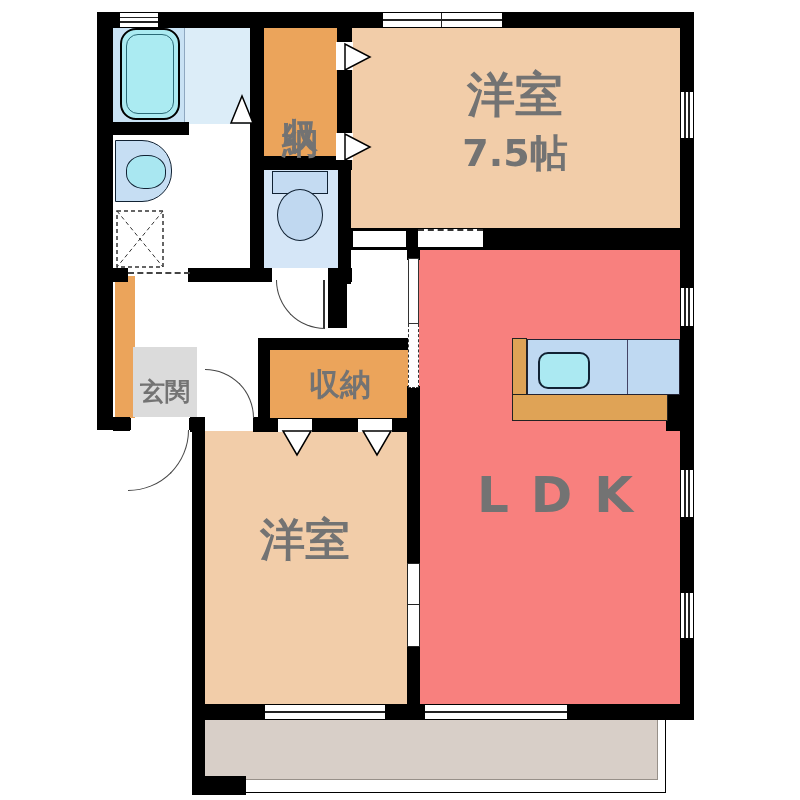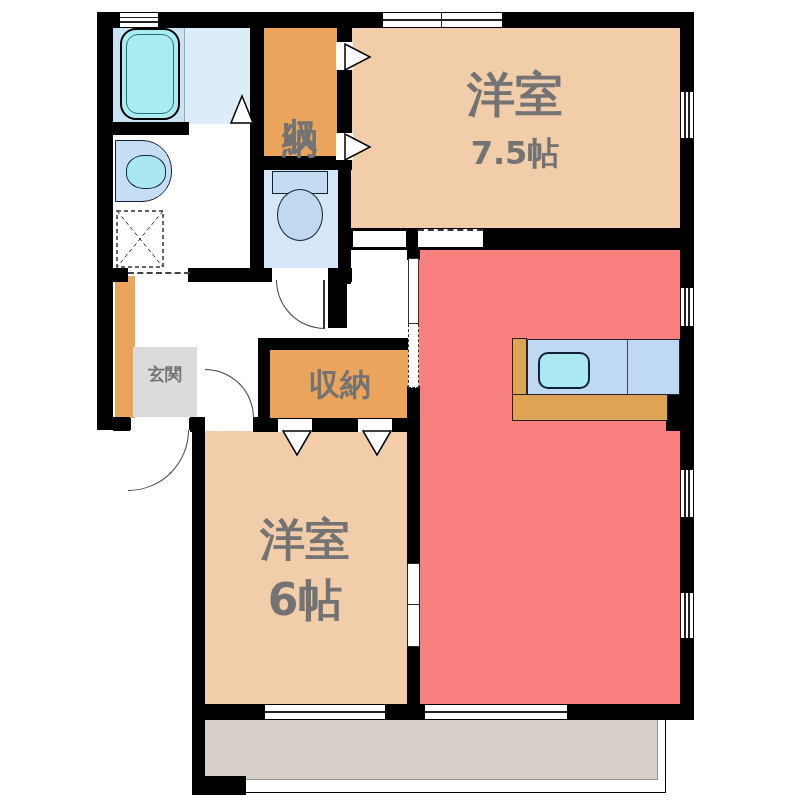--- a/index.html
+++ b/index.html
@@ -126,19 +126,19 @@
   <div class="abs" style="left:272px;top:171px;width:56px;height:23px;background:#C4DBF2;border:1px solid #123;box-sizing:border-box;"></div>
   <div class="abs" style="left:277px;top:189px;width:46px;height:52px;background:#C0D8F0;border:1px solid #123;border-radius:50%;box-sizing:border-box;"></div>
   <div class="abs" style="left:512px;top:338px;width:15px;height:73px;background:#DFA356;border:1px solid #222;box-sizing:border-box;"></div>
   <div class="abs" style="left:512px;top:394px;width:156px;height:27px;background:#DFA356;border:1px solid #222;box-sizing:border-box;"></div>
   <div class="abs" style="left:527px;top:339px;width:153px;height:56px;background:#BFD9F2;border:1px solid #223;box-sizing:border-box;"></div>
   <div class="abs" style="left:627px;top:340px;width:1px;height:54px;background:#446;"></div>
   <div class="abs" style="left:538px;top:352px;width:52px;height:37px;background:#ABE9F2;border:2px solid #123;border-radius:10px;box-sizing:border-box;"></div>
 
   <div class="lbl vert" style="left:268px;top:38px;width:64px;height:112px;font-size:36px;">収納</div>
   <div class="lbl" style="left:395px;top:68px;width:240px;height:52px;font-size:48px;">洋室</div>
-  <div class="lbl" style="left:395px;top:128px;width:240px;height:52px;font-size:32px;">7.5帖</div>
-  <div class="lbl" style="left:135px;top:356px;width:60px;height:38px;font-size:17px;">玄関</div>
+  <div class="lbl" style="left:395px;top:128px;width:240px;height:52px;font-size:38px;">7.5帖</div>
+  <div class="lbl" style="left:135px;top:373px;width:60px;height:38px;font-size:25px;">玄関</div>
   <div class="lbl" style="left:270px;top:361px;width:140px;height:46px;font-size:31px;">収納</div>
   <div class="lbl" style="left:200px;top:513px;width:210px;height:54px;font-size:45px;">洋室</div>
-  <div class="lbl" style="left:200px;top:573px;width:210px;height:54px;font-size:44px;">6帖</div>
+  <div class="lbl" style="left:430px;top:462px;width:250px;height:66px;font-size:50px;letter-spacing:22px;padding-left:22px;box-sizing:border-box;">LDK</div>
 
 </div>
 
 </body></html>

